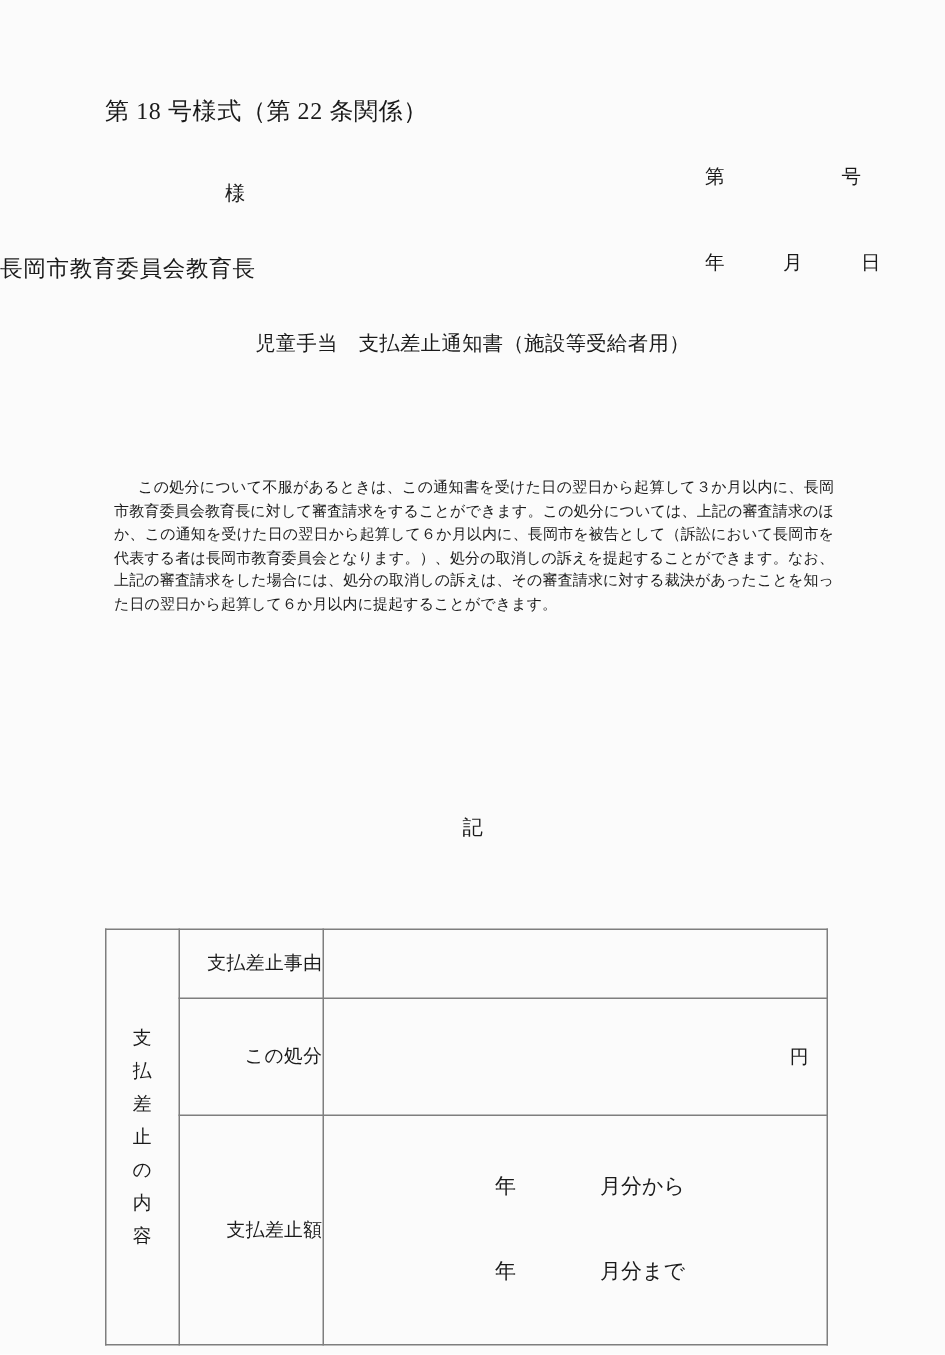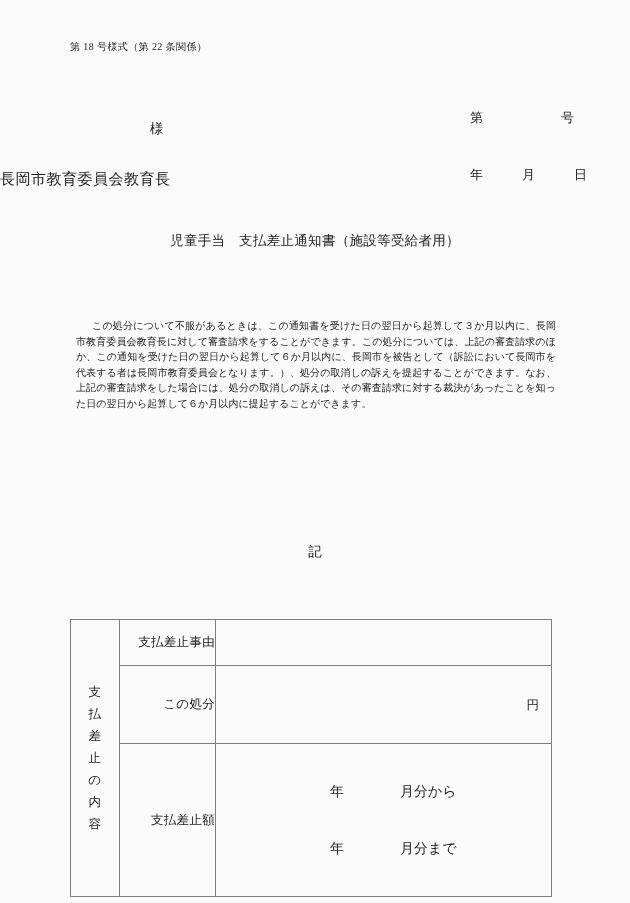--- a/index.html
+++ b/index.html
@@ -17,22 +17,22 @@
     height: 903px;
     background: #fbfbfb;
     overflow: hidden;
   }
 
   
   .abs { position: absolute; }
 
   .form-no {
     left: 70px;
-    top: 40px;
-    font-size: 10px;
+    top: 64px;
+    font-size: 16px;
     letter-spacing: 0.4px;
     white-space: nowrap;
   }
 
   .doc-meta {
     left: 470px;
     top: 70px;
     font-size: 13px;
     line-height: 19px;
     white-space: pre;
@@ -51,21 +51,21 @@
     right: 4px;
     top: 170px;
     text-align: left;
     font-size: 15px;
     letter-spacing: 0.5px;
   }
 
   .doc-title {
     left: 0;
     right: 0;
-    top: 232px;
+    top: 220px;
     text-align: center;
     font-size: 13.5px;
     letter-spacing: 0.3px;
     white-space: pre;
   }
 
   .lead {
     left: 88px;
     top: 277px;
     font-size: 13.5px;

